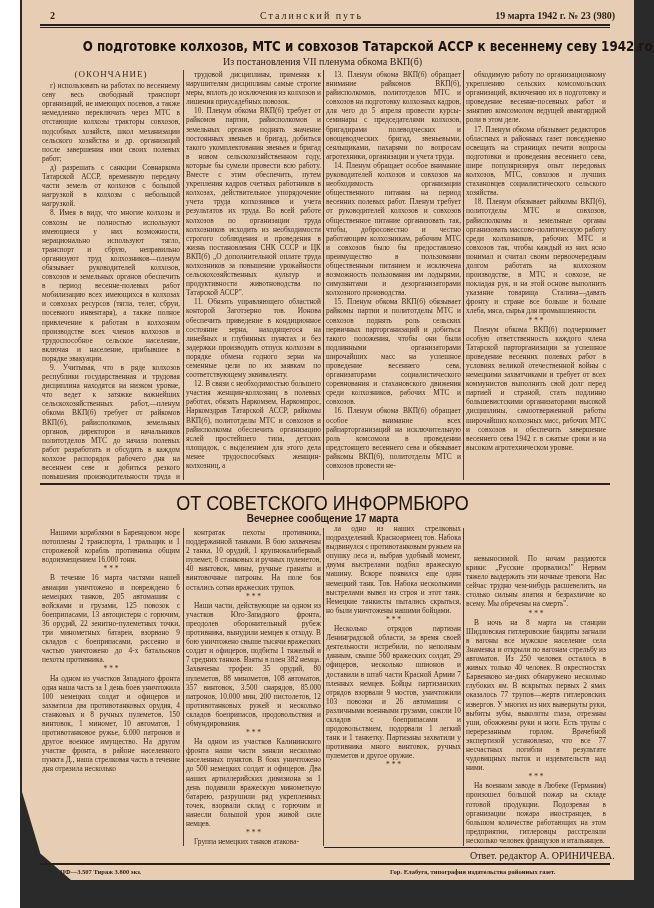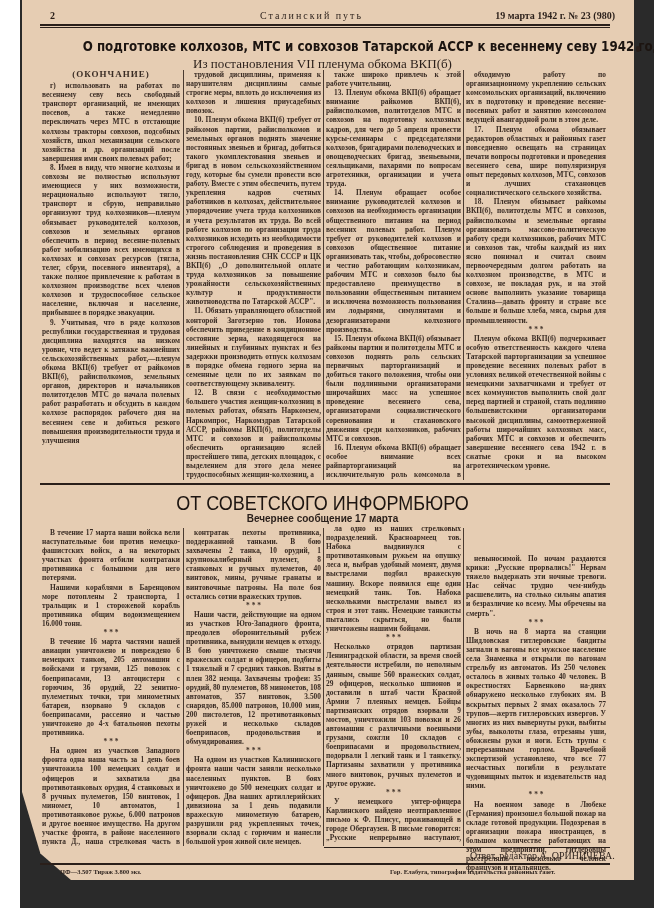--- a/index.html
+++ b/index.html
@@ -6,22 +6,22 @@
   body{width:654px;height:908px;background:#ffffff;position:relative;overflow:hidden;font-family:"Liberation Serif",serif;}
   .scanbg{position:absolute;left:20px;top:0;width:634px;height:908px;background:#2a2a2a;}
   .paper{position:absolute;left:22px;top:0;width:612px;height:880px;background:#e6cdb3;
     clip-path:polygon(0 0,100% 0,100% 100%,8% 100%,3% 97%,0 90%);}
   .hdr{position:absolute;left:30px;top:10px;width:585px;height:14px;font-size:10px;color:#2a1f1a;}
   .hdr .pg{position:absolute;left:20px;top:0;font-weight:bold;}
   .hdr .np{position:absolute;left:230px;top:0;letter-spacing:2px;}
   .hdr .dt{position:absolute;right:0;top:0;font-weight:bold;}
   .rule{position:absolute;background:#2a1f1a;}
   .title1{position:absolute;left:30px;top:38px;width:585px;text-align:center;font-family:"DejaVu Sans",sans-serif;font-weight:bold;font-size:14.5px;color:#1c1410;transform:scaleX(0.82);transform-origin:center;white-space:nowrap;}
-  .sub1{position:absolute;left:30px;top:56px;width:585px;text-align:center;font-size:13px;color:#2a1f1a;}
-  .col{position:absolute;font-size:7.4px;line-height:9.1px;color:#3a2c24;text-align:justify;overflow:hidden;font-weight:bold;}
+  .sub1{position:absolute;left:30px;top:56px;width:585px;text-align:center;font-size:10px;color:#2a1f1a;}
+  .col{position:absolute;font-size:7.4px;line-height:9.1px;color:#3a2c24;text-align:justify;overflow:hidden;}
   .col p{margin:0;text-indent:8px;}
   .col .h{text-align:center;text-indent:0;font-size:9px;letter-spacing:1px;margin-bottom:2px;}
   .col .stars{text-align:center;text-indent:0;}
   .vsep{position:absolute;width:1px;background:#4a3a30;}
   .title2{position:absolute;left:30px;top:492px;width:585px;text-align:center;font-family:"Liberation Sans",sans-serif;font-size:20px;color:#1c1410;transform:scaleX(0.9);}
   .sub2{position:absolute;left:30px;top:513px;width:585px;text-align:center;font-family:"Liberation Sans",sans-serif;font-weight:bold;font-size:10px;color:#2a1f1a;}
   .editor{position:absolute;left:470px;top:850px;font-size:10px;color:#2a1f1a;text-align:right;}
   .imprint{position:absolute;top:868px;font-size:6.5px;color:#2a1f1a;font-weight:bold;}
   .dot{position:absolute;width:4px;height:6px;background:#2a1f1a;border-radius:2px;}
 </style>
@@ -38,54 +38,53 @@
 </div>
 <div class="rule" style="left:40px;top:24px;width:570px;height:2px;"></div>
 <div class="rule" style="left:40px;top:27px;width:570px;height:1px;"></div>
 
 <div class="title1">О подготовке колхозов, МТС и совхозов Татарской АССР к весеннему севу 1942 года</div>
 <div class="sub1">Из постановления VII пленума обкома ВКП(б)</div>
 
 <div class="col" style="left:42px;top:70px;width:138px;height:410px;">
   <p class="h">(ОКОНЧАНИЕ)</p>
   <p>г) использовать на работах по весеннему севу весь свободный транспорт организаций, не имеющих посевов, а также немедленно переключать через МТС в отстающие колхозы тракторы совхозов, подсобных хозяйств, школ механизации сельского хозяйства и др. организаций после завершения ими своих полевых работ;</p>
+  <p>д) разрешать с санкции Совнаркома Татарской АССР, временную передачу части земель от колхозов с большой нагрузкой в колхозы с небольшой нагрузкой.</p>
   <p>8. Имея в виду, что многие колхозы и совхозы не полностью используют имеющиеся у них возможности, нерационально используют тягло, транспорт и сбрую, неправильно организуют труд колхозников—пленум обязывает руководителей колхозов, совхозов и земельных органов обеспечить в период весенне-полевых работ мобилизацию всех имеющихся в колхозах и совхозах ресурсов (тягла, телег, сбруи, посевного инвентаря), а также полное привлечение к работам в колхозном производстве всех членов колхозов и трудоспособное сельское население, включая и население, прибывшее в порядке эвакуации.</p>
   <p>9. Учитывая, что в ряде колхозов республики государственная и трудовая дисциплина находятся на низком уровне, что ведет к затяжке важнейших сельскохозяйственных работ,—пленум обкома ВКП(б) требует от райкомов ВКП(б), райисполкомов, земельных органов, директоров и начальников политотделов МТС до начала полевых работ разработать и обсудить в каждом колхозе распорядок рабочего дня на весеннем севе и добиться резкого повышения производительности труда и улучшения</p>
 </div>
 <div class="vsep" style="left:183px;top:70px;height:410px;"></div>
 <div class="col" style="left:186px;top:70px;width:135px;height:410px;">
   <p>трудовой дисциплины, применяя к нарушителям дисциплины самые строгие меры, вплоть до исключения из колхозов и лишения приусадебных повозок.</p>
   <p>10. Пленум обкома ВКП(б) требует от райкомов партии, райисполкомов и земельных органов поднять значение постоянных звеньев и бригад, добиться такого укомплектования звеньев и бригад в новом сельскохозяйственном году, которые бы сумели провести всю работу. Вместе с этим обеспечить, путем укрепления кадров счетных работников в колхозах, действительное упорядочение учета труда колхозников и учета результатов их труда. Во всей работе колхозов по организации труда колхозников исходить из необходимости строгого соблюдения и проведения в жизнь постановления СНК СССР и ЦК ВКП(б) „О дополнительной оплате труда колхозников за повышение урожайности сельскохозяйственных культур и продуктивности животноводства по Татарской АССР".</p>
   <p>11. Обязать управляющего областной конторой Заготзерно тов. Ионова обеспечить приведение в кондиционное состояние зерна, находящегося на линейных и глубинных пунктах и без задержки производить отпуск колхозам в порядке обмена годного зерна на семенные цели по их заявкам по соответствующему эквиваленту.</p>
   <p>12. В связи с необходимостью большего участия женщин-колхозниц в полевых работах, обязать Наркомзем, Наркомпрос, Наркомздрав Татарской АССР, райкомы ВКП(б), политотделы МТС и совхозов и райисполкомы обеспечить организацию яслей простейшего типа, детских площадок, с выделением для этого дела менее трудоспособных женщин-колхозниц, а</p>
 </div>
 <div class="vsep" style="left:323px;top:70px;height:410px;"></div>
 <div class="col" style="left:326px;top:70px;width:135px;height:410px;">
-  <p>также широко привлечь к этой работе учительниц.</p>
   <p>13. Пленум обкома ВКП(б) обращает внимание райкомов ВКП(б), райисполкомов, политотделов МТС и совхозов на подготовку колхозных кадров, для чего до 5 апреля провести курсы-семинары с председателями колхозов, бригадирами полеводческих и овощеводческих бригад, звеньевыми, сеяльщиками, пахарями по вопросам агротехники, организации и учета труда.</p>
   <p>14. Пленум обращает особое внимание руководителей колхозов и совхозов на необходимость организации общественного питания на период весенних полевых работ. Пленум требует от руководителей колхозов и совхозов общественное питание организовать так, чтобы, добросовестно и честно работающим колхозникам, рабочим МТС и совхозов было бы предоставлено преимущество в пользовании общественным питанием и исключена возможность пользования им лодырями, симулянтами и дезорганизаторами колхозного производства.</p>
   <p>15. Пленум обкома ВКП(б) обязывает райкомы партии и политотделы МТС и совхозов поднять роль сельских первичных парторганизаций и добиться такого положения, чтобы они были подлинными организаторами широчайших масс на успешное проведение весеннего сева, организаторами социалистического соревнования и стахановского движения среди колхозников, рабочих МТС и совхозов.</p>
   <p>16. Пленум обкома ВКП(б) обращает особое внимание всех райпарторганизаций на исключительную роль комсомола в проведении предстоящего весеннего сева и обязывает райкомы ВКП(б), политотделы МТС и совхозов провести не-</p>
 </div>
 <div class="vsep" style="left:463px;top:70px;height:410px;"></div>
 <div class="col" style="left:466px;top:70px;width:140px;height:410px;">
   <p>обходимую работу по организационному укреплению сельских комсомольских организаций, включению их в подготовку и проведение весенне-посевных работ и занятию комсомолом ведущей авангардной роли в этом деле.</p>
   <p>17. Пленум обкома обязывает редакторов областных и районных газет повседневно освещать на страницах печати вопросы подготовки и проведения весеннего сева, шире популяризируя опыт передовых колхозов, МТС, совхозов и лучших стахановцев социалистического сельского хозяйства.</p>
   <p>18. Пленум обязывает райкомы ВКП(б), политотделы МТС и совхозов, райисполкомы и земельные органы организовать массово-политическую работу среди колхозников, рабочих МТС и совхозов так, чтобы каждый из них ясно понимал и считал своим первоочередным долгом работать на колхозном производстве, в МТС и совхозе, не покладая рук, и на этой основе выполнить указание товарища Сталина—давать фронту и стране все больше и больше хлеба, мяса, сырья для промышленности.</p>
   <p class="stars">* * *</p>
   <p>Пленум обкома ВКП(б) подчеркивает особую ответственность каждого члена Татарской парторганизации за успешное проведение весенних полевых работ в условиях великой отечественной войны с немецкими захватчиками и требует от всех коммунистов выполнить свой долг перед партией и страной, стать подлинно большевистскими организаторами высокой дисциплины, самоотверженной работы широчайших колхозных масс, рабочих МТС и совхозов и обеспечить завершение весеннего сева 1942 г. в сжатые сроки и на высоком агротехническом уровне.</p>
 </div>
 
 <div class="rule" style="left:40px;top:483px;width:570px;height:2px;"></div>
 
 <div class="title2">ОТ СОВЕТСКОГО ИНФОРМБЮРО</div>
 <div class="sub2">Вечернее сообщение 17 марта</div>
 
 <div class="col" style="left:42px;top:528px;width:138px;height:318px;">
-  <p>В течение 17 марта наши войска вели наступательные бои против немецко-фашистских войск, а на некоторых участках фронта отбили контратаки противника с большими для него потерями.</p>
   <p>Нашими кораблями в Баренцовом море потоплены 2 транспорта, 1 тральщик и 1 сторожевой корабль противника общим водоизмещением 16.000 тонн.</p>
   <p class="stars">* * *</p>
   <p>В течение 16 марта частями нашей авиации уничтожено и повреждено 6 немецких танков, 205 автомашин с войсками и грузами, 125 повозок с боеприпасами, 13 автоцистерн с горючим, 36 орудий, 22 зенитно-пулеметных точки, три минометных батареи, взорвано 9 складов с боеприпасами, рассеяно и частью уничтожено до 4-х батальонов пехоты противника.</p>
   <p class="stars">* * *</p>
   <p>На одном из участков Западного фронта одна наша часть за 1 день боев уничтожила 100 немецких солдат и офицеров и захватила два противотанковых орудия, 4 станковых и 8 ручных пулеметов, 150 винтовок, 1 миномет, 10 автоматов, 1 противотанковое ружье, 6.000 патронов и другое военное имущество. На другом участке фронта, в районе населенного пункта Д., наша стрелковая часть в течение дня отразила несколько</p>
 </div>
 <div class="vsep" style="left:183px;top:528px;height:318px;"></div>
 <div class="col" style="left:186px;top:528px;width:135px;height:318px;">
   <p>контратак пехоты противника, поддержанной танками. В бою захвачены 2 танка, 10 орудий, 1 крупнокалиберный пулемет, 8 станковых и ручных пулеметов, 40 винтовок, мины, ручные гранаты и винтовочные патроны. На поле боя остались сотни вражеских трупов.</p>
   <p class="stars">* * *</p>
@@ -94,21 +93,20 @@
   <p>На одном из участков Калининского фронта наши части заняли несколько населенных пунктов. В боях уничтожено до 500 немецких солдат и офицеров. Два наших артиллерийских дивизиона за 1 день подавили вражескую минометную батарею, разрушили ряд укрепленных точек, взорвали склад с горючим и нанесли большой урон живой силе немцев.</p>
   <p class="stars">* * *</p>
   <p>Группа немецких танков атакова-</p>
 </div>
 <div class="vsep" style="left:323px;top:528px;height:318px;"></div>
 <div class="col" style="left:326px;top:524px;width:135px;height:318px;">
   <p>ла одно из наших стрелковых подразделений. Красноармеец тов. Набока выдвинулся с противотанковым ружьем на опушку леса и, выбрав удобный момент, двумя выстрелами подбил вражескую машину. Вскоре появился еще один немецкий танк. Тов. Набока несколькими выстрелами вывел из строя и этот танк. Немецкие танкисты пытались скрыться, но были уничтожены нашими бойцами.</p>
   <p class="stars">* * *</p>
   <p>Несколько отрядов партизан Ленинградской области, за время своей деятельности истребили, по неполным данным, свыше 560 вражеских солдат, 29 офицеров, несколько шпионов и доставили в штаб части Красной Армии 7 пленных немцев. Бойцы партизанских отрядов взорвали 9 мостов, уничтожили 103 повозки и 26 автомашин с различными военными грузами, сожгли 10 складов с боеприпасами и продовольствием, подорвали 1 легкий танк и 1 танкетку. Партизаны захватили у противника много винтовок, ручных пулеметов и другое оружие.</p>
   <p class="stars">* * *</p>
-  <p>У немецкого унтер-офицера Карлинского найдено неотправленное письмо к Ф. Плисус, проживающей в городе Обергаузен. В письме говорится: „Русские непрерывно наступают, выбивают наши передовые охранения, делают нашу жизнь</p>
 </div>
 <div class="vsep" style="left:463px;top:528px;height:318px;"></div>
 <div class="col" style="left:466px;top:554px;width:140px;height:318px;">
   <p>невыносимой. По ночам раздаются крики: „Русские прорвались!" Нервам тяжело выдержать эти ночные тревоги. Нас сейчас трудно чем-нибудь расшевелить, на столько сильны апатия и безразличие ко всему. Мы обречены на смерть".</p>
   <p class="stars">* * *</p>
   <p>В ночь на 8 марта на станции Шидловская гитлеровские бандиты загнали в вагоны все мужское население села Знаменка и открыли по вагонам стрельбу из автоматов. Из 250 человек осталось в живых только 40 человек. В окрестностях Барвенково на-днях обнаружено несколько глубоких ям. В вскрытых первых 2 ямах оказалось 77 трупов—жертв гитлеровских извергов. У многих из них вывернуты руки, выбиты зубы, выколоты глаза, отрезаны уши, обожжены руки и ноги. Есть трупы с перерезанным горлом. Врачебной экспертизой установлено, что все 77 несчастных погибли в результате чудовищных пыток и издевательств над ними.</p>
   <p class="stars">* * *</p>
   <p>На военном заводе в Любеке (Германия) произошел большой пожар на складе готовой продукции. Подозревая в организации пожара иностранцев, в большом количестве работающих на этом предприятии, гитлеровцы расстреляли несколько человек французов и итальянцев.</p>
 </div>
 

